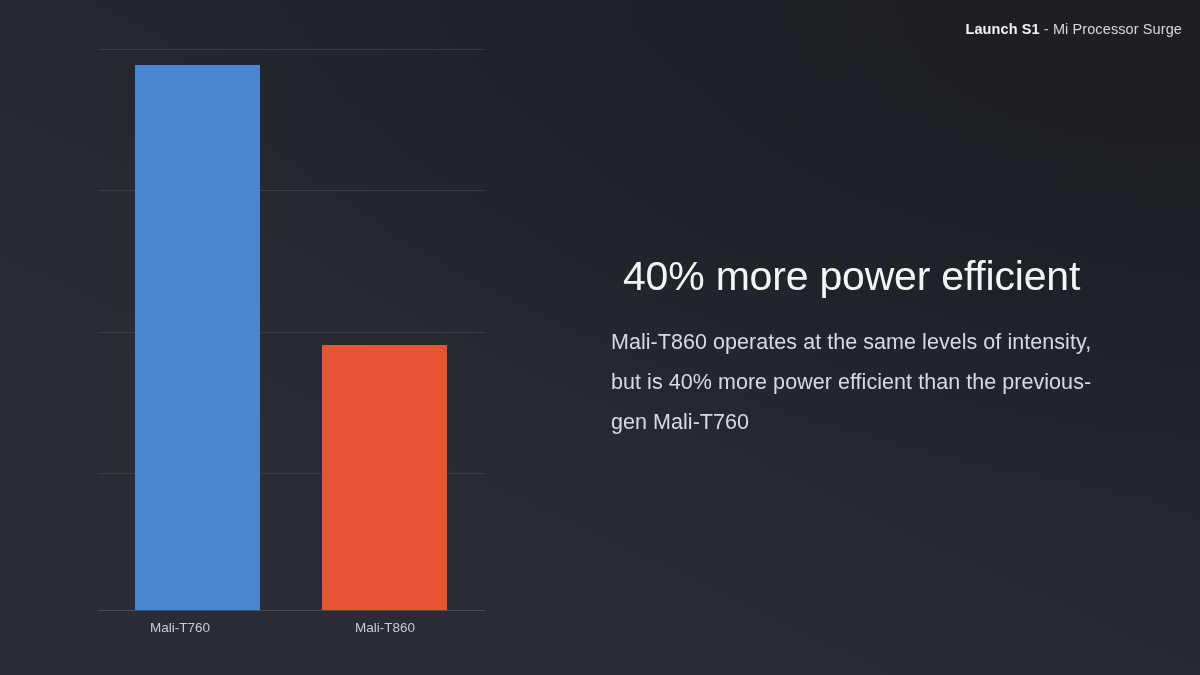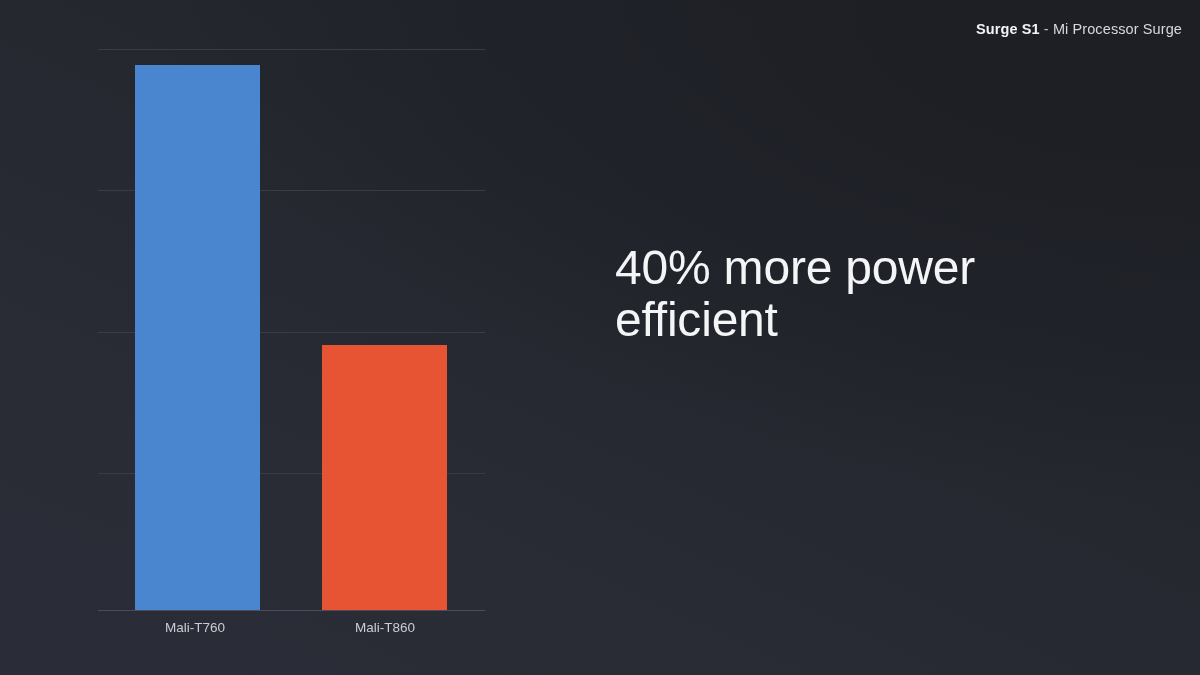--- a/index.html
+++ b/index.html
@@ -109,22 +109,22 @@
   }
 
   
   #copy-block {
     position: absolute;
     left: 611px;
     top: 238px;
     width: 520px;
   }
   #headline {
-    margin: 4px;
-    font-size: 48px;
+    margin: 12px;
+    font-size: 41px;
     line-height: 52px;
     font-weight: 400;
     letter-spacing: -0.2px;
     color: #f4f5f6;
   }
   #body-copy {
     margin: 20px 0 0 0;
     font-size: 21.5px;
     line-height: 40px;
     font-weight: 400;
@@ -132,40 +132,41 @@
     color: #d9dbe0;
     max-width: 490px;
   }
 </style>
 </head>
 <body>
 
 <div id="slide">
 
   <div id="slide-header">
-    <span class="hdr-strong">Surge S1</span><span class="hdr-sep"> - </span><span class="hdr-rest">Mi Processor Surge</span>
+    <span class="hdr-strong">Launch S1</span><span class="hdr-sep"> - </span><span class="hdr-rest">Mi Processor Surge</span>
   </div>
 
   <div id="chart-figure">
     <div class="plot-area">
       <div class="gridline" style="top:0px;"></div>
       <div class="gridline" style="top:141px;"></div>
       <div class="gridline" style="top:283px;"></div>
       <div class="gridline" style="top:424px;"></div>
       <div class="axis-line"></div>
 
       <div class="bars-layer">
         <div class="bar" style="left:37px; width:125px; height:545px; background:#4a86d0;"></div>
         <div class="bar" style="left:224px; width:125px; height:265px; background:#e75434;"></div>
       </div>
     </div>
 
     <div class="x-labels">
-      <span class="x-label" style="left:97px;">Mali-T760</span>
+      <span class="x-label" style="left:82px;">Mali-T760</span>
       <span class="x-label" style="left:287px;text-align:center;">Mali-T860</span>
     </div>
   </div>
 
   <div id="copy-block">
     <h1 id="headline">40% more power efficient</h1>
+    <p id="body-copy">Mali-T860 operates at the same levels of intensity, but is 40% more power efficient than the previous-gen Mali-T760</p>
   </div>
 
 </div>
 
 </body></html>

